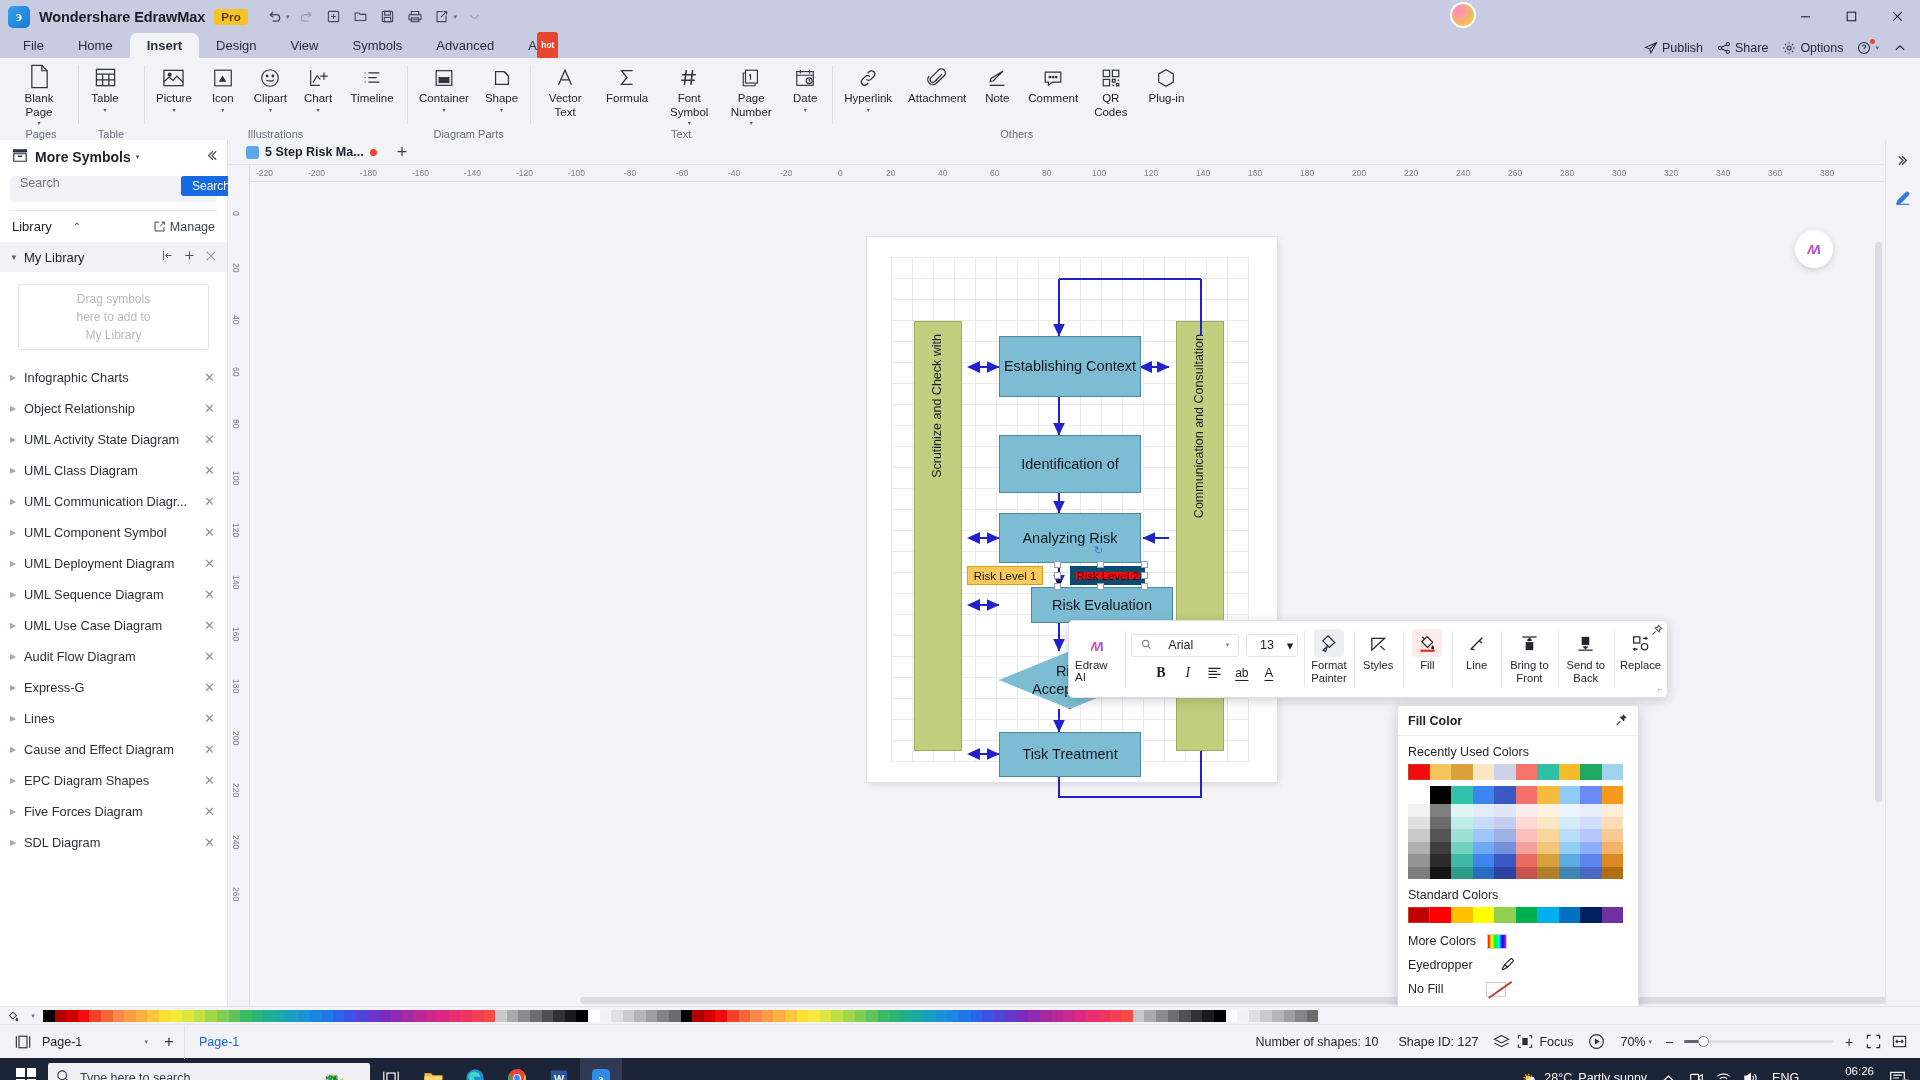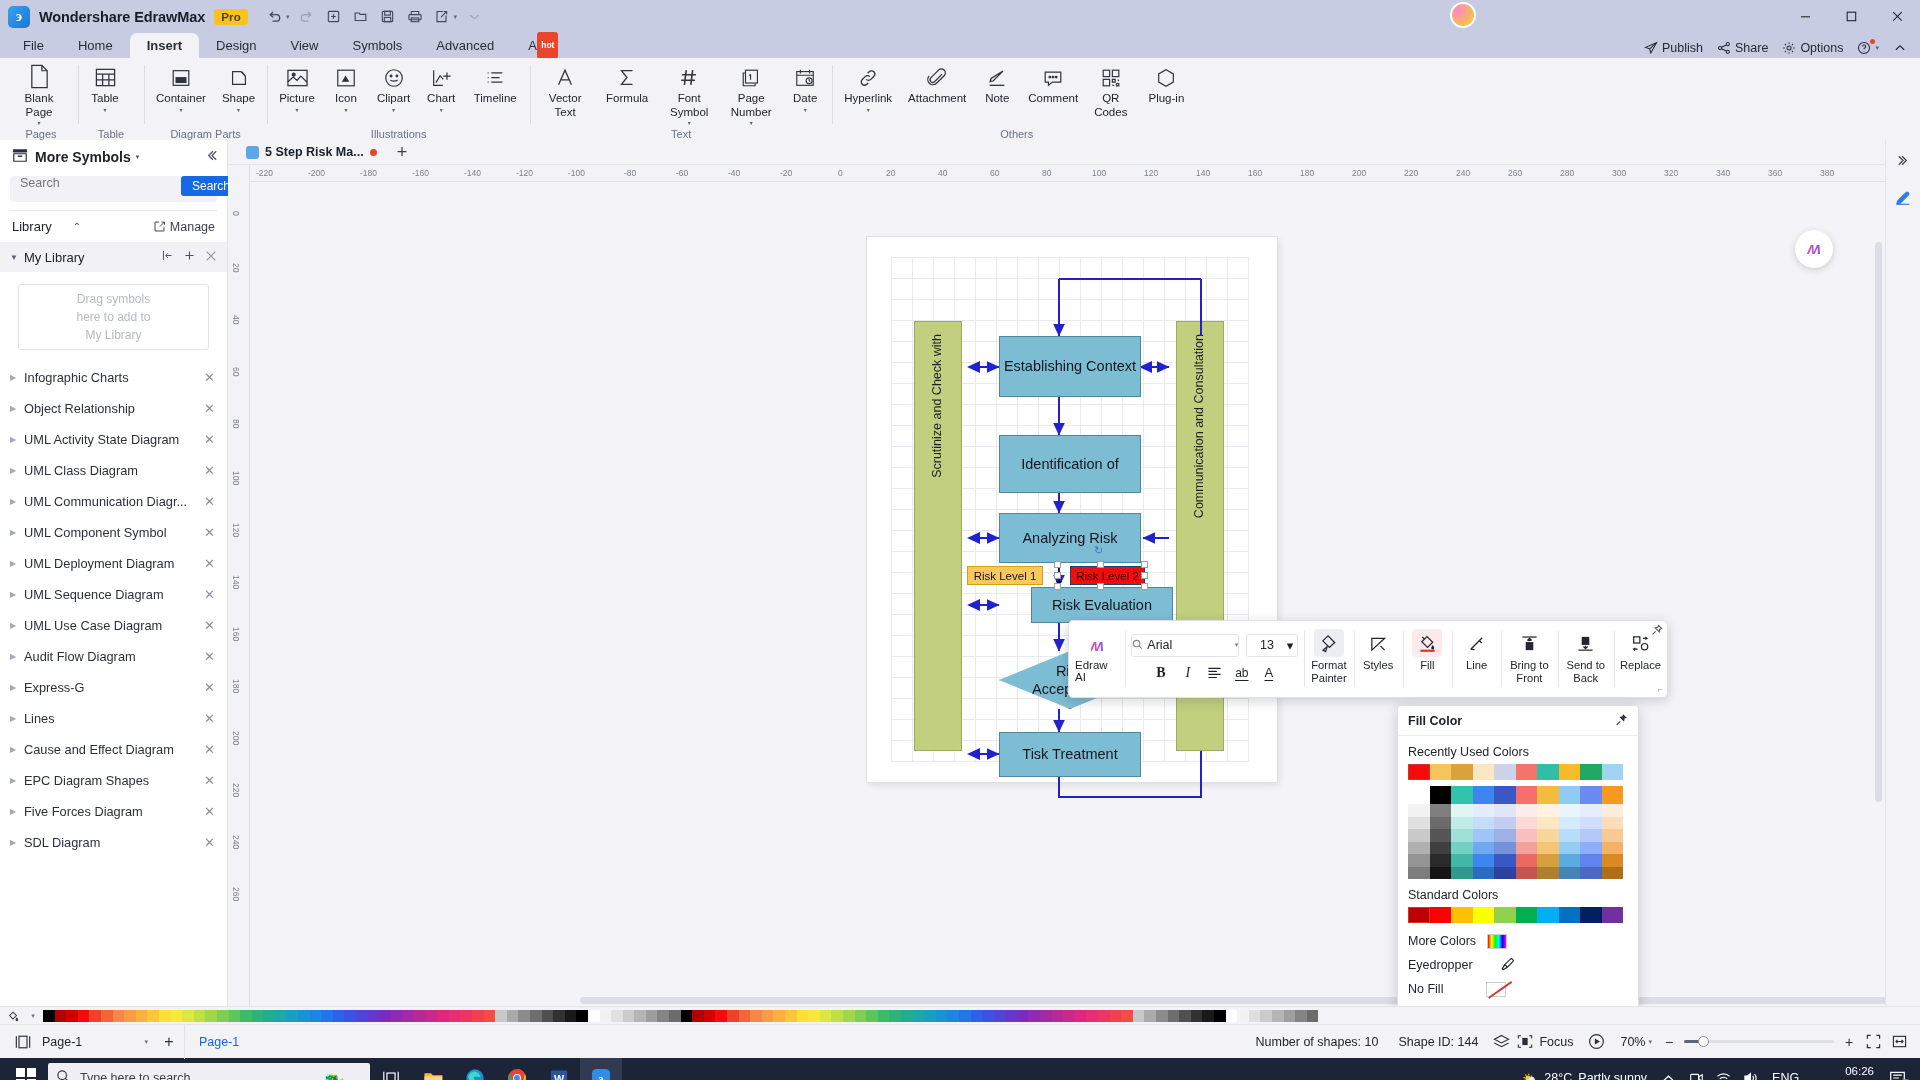--- a/index.html
+++ b/index.html
@@ -130,39 +130,39 @@
   }
   .diamond{
     position:absolute;background:#7dbdd4;border:1px solid #4f87a0;
     clip-path:polygon(50% 0,100% 50%,50% 100%,0 50%);
     display:flex;align-items:center;justify-content:center;text-align:center;font-size:14.5px;color:#14171d;line-height:1.25;
   }
   .lbl-box{
     position:absolute;border:1px solid #d4a017;background:#f8c85c;font-size:11.5px;color:#14171d;
     display:flex;align-items:center;justify-content:center;
   }
-  .lbl-box.sel{background:#f50b0b;border:1px solid #0c4a6e;color:#2a0000;}
+  .lbl-box.sel{background:#f50b0b;border:6px solid #0c4a6e;color:#2a0000;}
   .handle{position:absolute;width:7px;height:7px;background:#fff;border:1px solid #9aa0ad;}
   .rot-handle{position:absolute;color:#3b73c4;font-size:11px;}
   svg.arrows{position:absolute;inset:0;overflow:visible;}
 
   
   .fmtbar{
     position:absolute;left:818px;top:438px;width:600px;height:78px;background:#fff;border:1px solid #e0e0e6;
     border-radius:5px;box-shadow:0 3px 12px rgba(20,25,40,.19);display:flex;align-items:stretch;z-index:40;
   }
   .fmt-sec{display:flex;align-items:center;position:relative;padding:0 6px;}
   .fmt-sec + .fmt-sec::before{content:"";position:absolute;left:0;top:10px;bottom:10px;width:1px;background:#e6e6ec;}
   .fmt-ai{flex-direction:column;justify-content:center;width:62px;gap:3px;}
   .fmt-ai .ai-ic{font-size:17px;font-weight:bold;font-style:italic;
     background:linear-gradient(90deg,#f04ea8,#7a5cf0);-webkit-background-clip:text;background-clip:text;color:transparent;}
   .fmt-ai .ai-t{font-size:11.5px;color:#23262e;}
   .fmt-font{flex-direction:column;justify-content:center;gap:4px;width:180px;}
   .fontrow{display:flex;align-items:center;gap:7px;}
-  .fontbox{display:flex;align-items:center;border:1px solid #e2e2e8;border-radius:3px;height:23px;padding:0 0;width:108px;gap:4px;}
+  .fontbox{display:flex;align-items:center;border:1px solid #e2e2e8;border-radius:3px;height:23px;padding:0 9px;width:108px;gap:16px;}
   .fontbox .fsearch{color:#7d828f;font-size:11px;}
   .fontbox .fname{font-size:12.5px;flex:1;color:#22252d;}
   .fontbox .fcar{font-size:7px;color:#7d828f;}
   .sizebox{display:flex;align-items:center;border:1px solid #e2e2e8;border-radius:3px;height:23px;padding:0 4px;width:52px;gap:4px;}
   .sizebox .fname{font-size:12.5px;flex:1;text-align:center;color:#22252d;}
   .stylerow{display:flex;align-items:center;gap:3px;}
   .sbtn{width:24px;height:24px;display:flex;align-items:center;justify-content:center;border-radius:3px;font-size:14px;color:#1e212a;}
   .fmt-tool{flex-direction:column;align-items:center;justify-content:flex-start;padding-top:8px;width:54px;gap:2px;}
   .tool-ic{width:30px;height:28px;display:flex;align-items:center;justify-content:center;border-radius:4px;color:#23262e;}
   .tool-ic.active{background:#eceef4;}
@@ -412,44 +412,20 @@
             <path d="M2.5 8.5h19M2.5 14.5h19M9 8.5v12M15.5 8.5v12"></path>
           </svg>
       </div>
       <div class="rlabel">Table</div>
       <div class="rcaret">▾</div>
     </div>
     <div class="group-label">Table</div>
   </div>
 
   <div class="rgroup">
-    <div class="rbtn wide">
-      <div class="ric">
-        <svg width="22" height="22" viewBox="0 0 24 24" fill="none" stroke="#30343f" stroke-width="1.3">
-            <rect x="3.5" y="4" width="17" height="16"></rect>
-            <rect x="6" y="11" width="12" height="6.5" fill="#30343f" stroke="none"></rect>
-          </svg>
-      </div>
-      <div class="rlabel">Container</div>
-      <div class="rcaret">▾</div>
-    </div>
-    <div class="rbtn">
-      <div class="ric">
-        <svg width="22" height="22" viewBox="0 0 24 24" fill="none" stroke="#30343f" stroke-width="1.3">
-            <path d="M5 5h9l5 5v9H5z"></path>
-            <path d="M19 10l-4-5"></path>
-          </svg>
-      </div>
-      <div class="rlabel">Shape</div>
-      <div class="rcaret">▾</div>
-    </div>
-    <div class="group-label">Diagram Parts</div>
-  </div>
-
-  <div class="rgroup">
     <div class="rbtn">
       <div class="ric">
         <svg width="23" height="22" viewBox="0 0 24 23" fill="none" stroke="#30343f" stroke-width="1.3">
             <rect x="2" y="3.5" width="20" height="16"></rect>
             <path d="M2 15.5l5.5-5 4 3.5 4-4.5 6.5 6.5"></path>
             <circle cx="8" cy="8" r="1.5" fill="#30343f"></circle>
           </svg>
       </div>
       <div class="rlabel">Picture</div>
       <div class="rcaret">▾</div>
@@ -489,20 +465,44 @@
     </div>
     <div class="rbtn wide">
       <div class="ric">
         <svg width="22" height="22" viewBox="0 0 24 24" fill="none" stroke="#30343f" stroke-width="1.4">
             <path d="M4 6.5h1M4 11.5h1M4 16.5h1M8 6.5h12M8 11.5h9M8 16.5h12"></path>
           </svg>
       </div>
       <div class="rlabel">Timeline</div>
     </div>
     <div class="group-label">Illustrations</div>
+  </div>
+
+  <div class="rgroup">
+    <div class="rbtn wide">
+      <div class="ric">
+        <svg width="22" height="22" viewBox="0 0 24 24" fill="none" stroke="#30343f" stroke-width="1.3">
+            <rect x="3.5" y="4" width="17" height="16"></rect>
+            <rect x="6" y="11" width="12" height="6.5" fill="#30343f" stroke="none"></rect>
+          </svg>
+      </div>
+      <div class="rlabel">Container</div>
+      <div class="rcaret">▾</div>
+    </div>
+    <div class="rbtn">
+      <div class="ric">
+        <svg width="22" height="22" viewBox="0 0 24 24" fill="none" stroke="#30343f" stroke-width="1.3">
+            <path d="M5 5h9l5 5v9H5z"></path>
+            <path d="M19 10l-4-5"></path>
+          </svg>
+      </div>
+      <div class="rlabel">Shape</div>
+      <div class="rcaret">▾</div>
+    </div>
+    <div class="group-label">Diagram Parts</div>
   </div>
 
   <div class="rgroup">
     <div class="rbtn wide">
       <div class="ric">
         <svg width="22" height="23" viewBox="0 0 24 24" fill="none" stroke="#30343f" stroke-width="1.4">
             <path d="M5 20 12 4l7 16M7.8 14.5h8.4"></path>
           </svg>
       </div>
       <div class="rlabel">Vector
@@ -1365,21 +1365,21 @@
     <div class="pagesel">
       <span>Page-1</span>
       <span class="pcar">▾</span>
     </div>
     <div class="sb-plus">+</div>
     <div class="pagetab">Page-1</div>
   </div>
 
   <div class="sb-right">
     <span class="sb-txt">Number of shapes: 10</span>
-    <span class="sb-txt">Shape ID: 144</span>
+    <span class="sb-txt">Shape ID: 127</span>
     <span class="sb-ic">
       <svg width="17" height="16" viewBox="0 0 18 17" fill="none" stroke="#2b2f3a" stroke-width="1.2">
           <path d="M9 1.5 16.5 5.5 9 9.5 1.5 5.5z"></path>
           <path d="M1.5 9.5 9 13.5l7.5-4"></path>
         </svg>
     </span>
     <span class="sb-ic" style="width:22px">
       <svg width="16" height="15" viewBox="0 0 18 16" fill="none" stroke="#2b2f3a" stroke-width="1.2">
           <path d="M1.5 4.5v-3h3M16.5 4.5v-3h-3M1.5 11.5v3h3M16.5 11.5v3h-3"></path>
           <rect x="6" y="4" width="6" height="8" fill="#2b2f3a" stroke="none"></rect>

